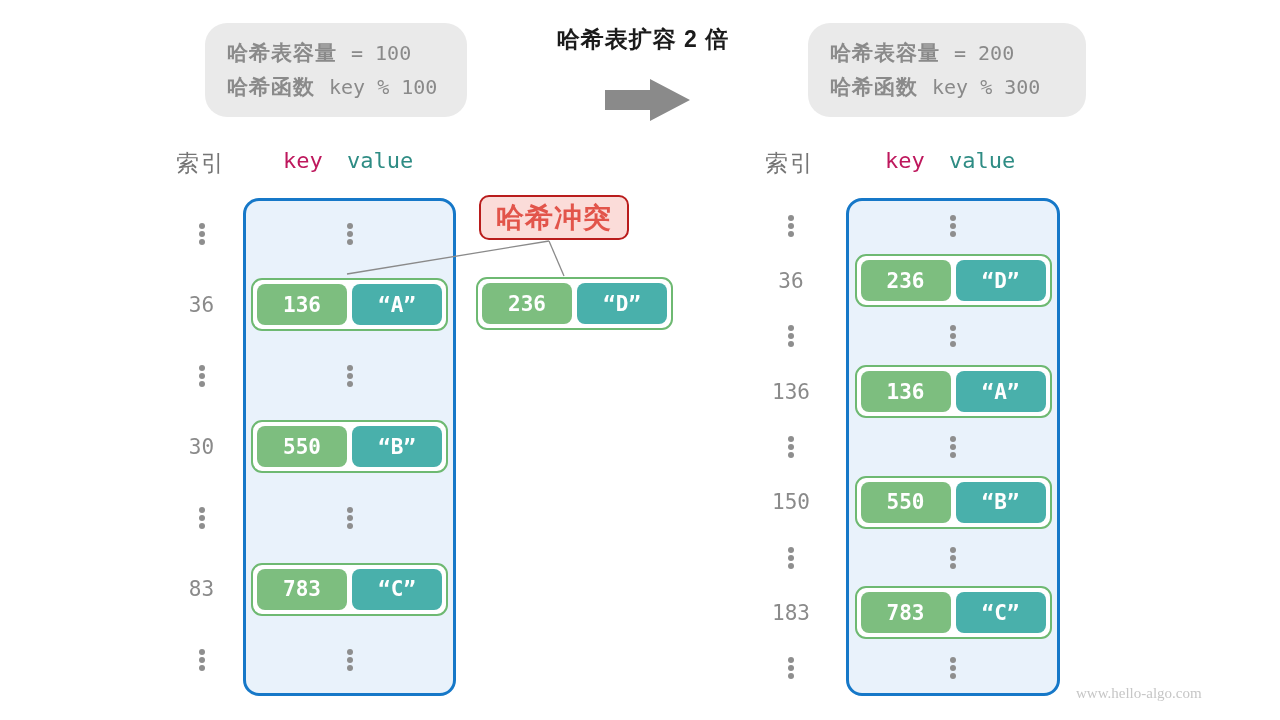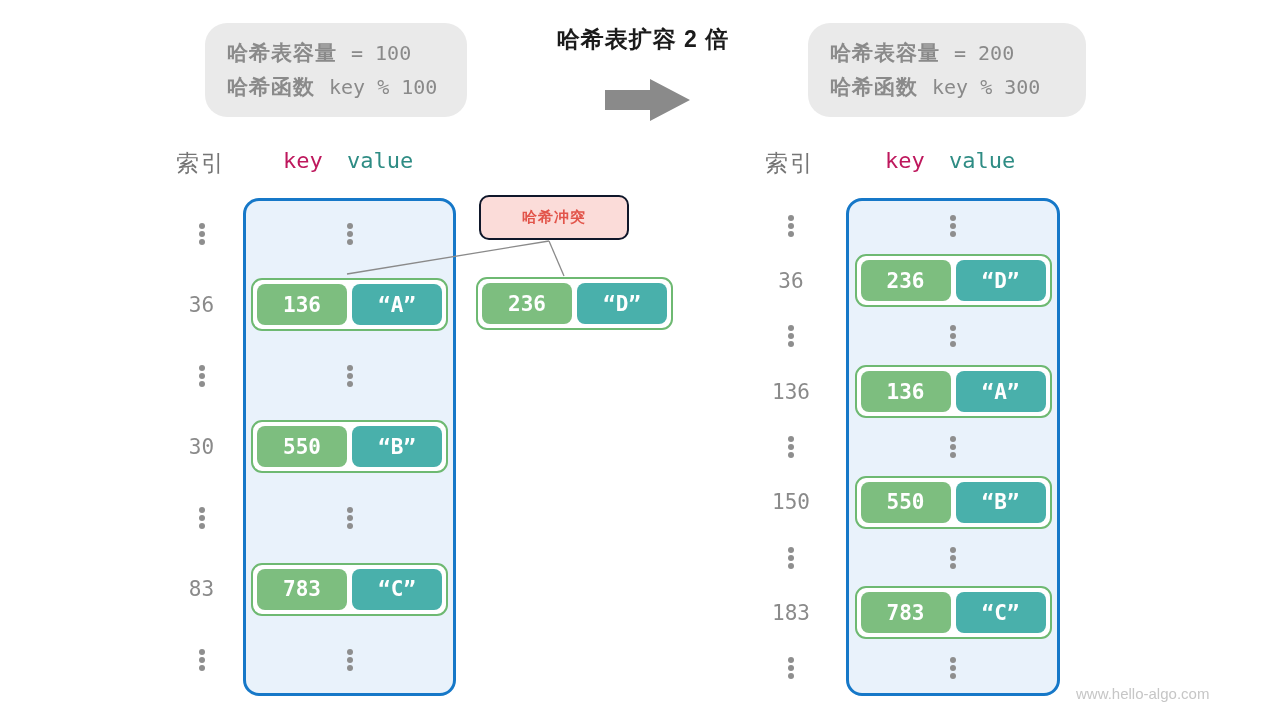--- a/index.html
+++ b/index.html
@@ -75,30 +75,30 @@
     font-family:"DejaVu Sans Mono", monospace; font-weight:bold; font-size:21px;
     display:flex; align-items:center; justify-content:center;
   }
   .cell.key { background:#7DBE7F; }
   .cell.val { background:#49B0AB; }
 
   
   #collision-pair { position:absolute; left:476px; top:277px; z-index:2; }
   #collision-label {
     position:absolute; left:479px; top:195px; width:150px; height:45px; z-index:2;
-    background:#FBDCD9; border:2px solid #0f172a; border-radius:10px;
+    background:#FBDCD9; border:2px solid #b91c1c; border-radius:10px;
     display:flex; align-items:center; justify-content:center;
-    color:#E2544A; font-weight:bold; font-size:15px; letter-spacing:1px;text-align:right;
+    color:#E2544A; font-weight:bold; font-size:28px; letter-spacing:1px;text-align:right;
   }
   .lines-svg { position:absolute; left:0; top:0; z-index:1; pointer-events:none; }
 
   
   .watermark {
     position:absolute; left:1076px; top:685px;
-    font-family:Liberation Sans, sans-serif; font-size:15px; color:#C6C6C6;
+    font-family:Liberation Serif, serif; font-size:15px; color:#C6C6C6;
   }
 </style>
 </head>
 <body>
 
 <div class="canvas">
 
   <div class="infobox" id="info-left">
     <div class="info-line">
       <span class="cn">哈希表容量</span>

